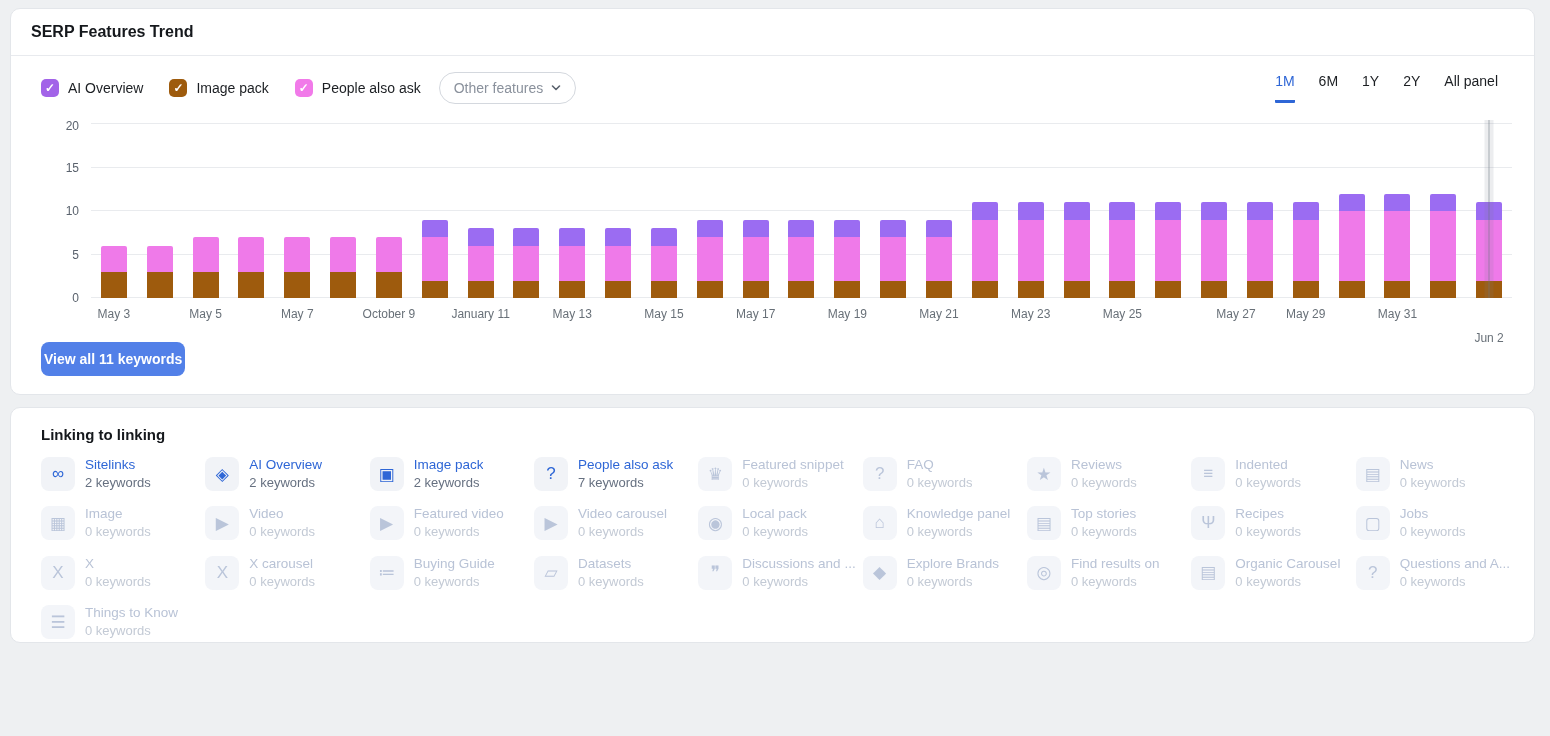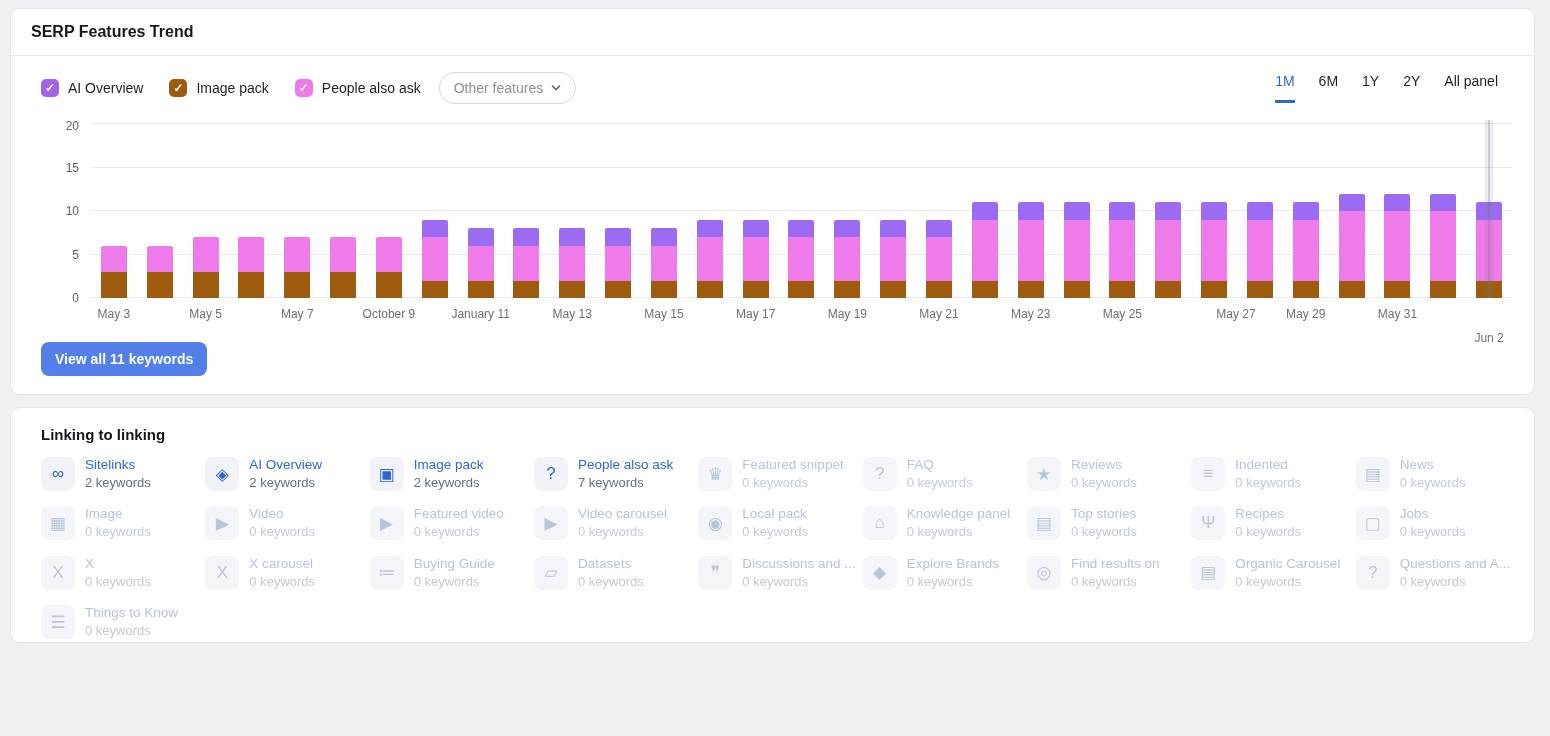--- a/index.html
+++ b/index.html
@@ -28,21 +28,21 @@
   .gridline { position:absolute; left:0; right:0; height:1px; background:#e9ebee; }
   .ytick { position:absolute; left:-50px; width:38px; text-align:right; font-size:12px; color:#5a626d; }
   .bar-slot { position:absolute; top:0; bottom:0; display:flex; align-items:flex-end; justify-content:center; }
   .bar { display:flex; flex-direction:column-reverse; width:26px; border-radius:2px 2px 0 0; overflow:hidden; }
   .crosshair { position:absolute; top:-2px; bottom:0; left:50%; width:9px; transform:translateX(-50%); background:rgba(120,130,140,0.14); }
   .crosshair::after { content:""; position:absolute; left:4px; top:0; bottom:0; width:1px; background:rgba(108,118,128,0.55); }
   .xaxis { position:relative; height:28px; margin-left:50px; }
   .xtick { position:absolute; top:9px; transform:translateX(-50%); font-size:12px; color:#687078; white-space:nowrap; }
 
   .btn-row { padding:16px 20px 18px 30px; }
-  .view-all-btn { background:#5280e8; color:#fff; border:none; border-radius:8px; font-family:"Liberation Sans", sans-serif; font-size:14px; font-weight:bold; padding:9px 14px; cursor:pointer; }
+  .view-all-btn { background:#5280e8; color:#fff; border:none; border-radius:8px; font-family:"Liberation Sans", sans-serif; font-size:14px; font-weight:bold; padding:9px 3px; cursor:pointer; }
 
   
   .section-heading { font-size:15px; font-weight:bold; color:#15181c; padding:18px 30px 4px 30px; }
   .features-grid { display:grid; grid-template-columns:repeat(9, 1fr); row-gap:15px; column-gap:6px; padding:10px 20px 2px 30px; }
   .feat { display:flex; align-items:flex-start; gap:10px; }
   .feat-icon { width:34px; height:34px; border-radius:8px; background:#f1f3f7; display:flex; align-items:center; justify-content:center; font-size:17px; flex:none; }
   .feat.active .feat-icon { color:#2e66d6; }
   .feat.inactive .feat-icon { color:#bac5da; background:#f3f5f9; }
   .feat-label { font-size:13.5px; line-height:1.25; text-decoration:none; display:block; white-space:nowrap; overflow:hidden; }
   .feat.active .feat-label { color:#2e66d6; cursor:pointer; }

